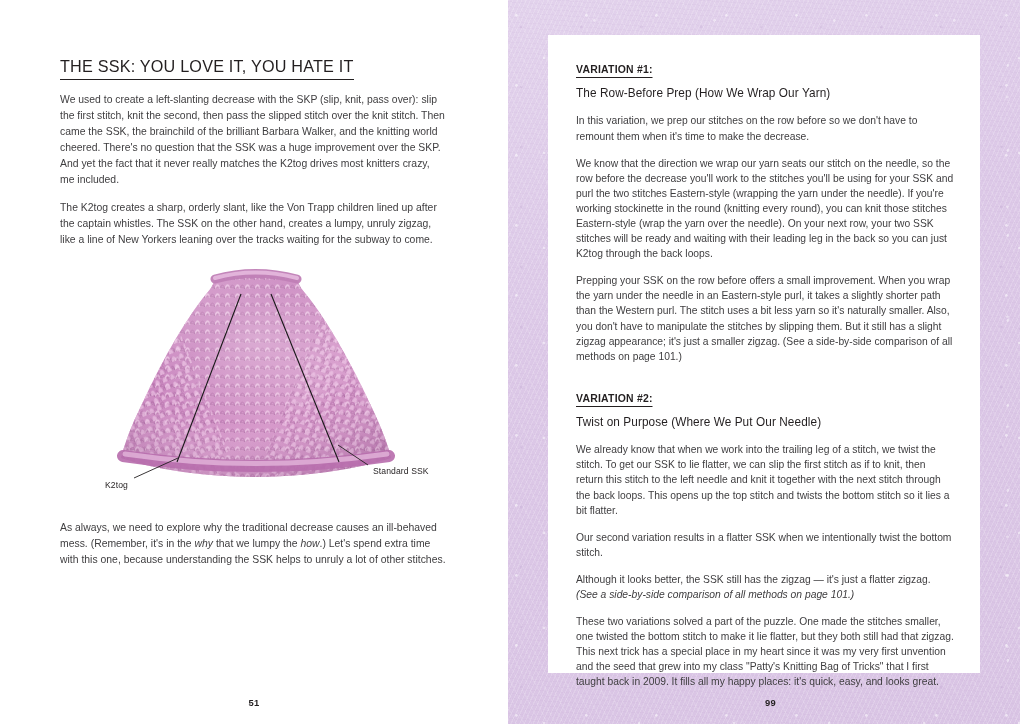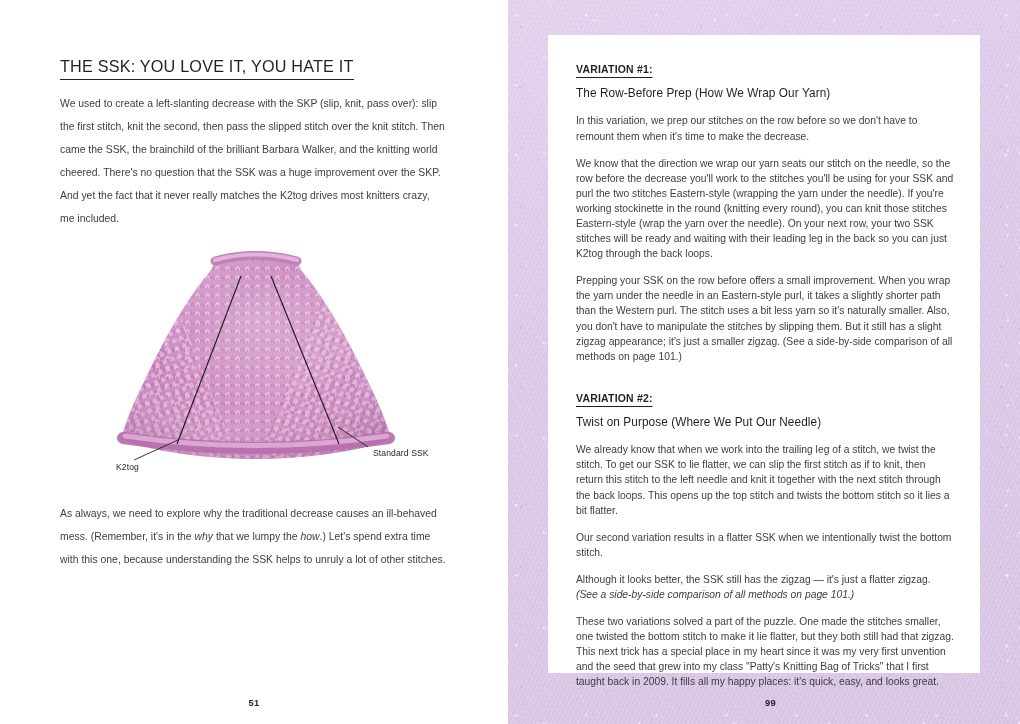--- a/index.html
+++ b/index.html
@@ -43,21 +43,21 @@
     color: #231f20;
     margin: 0 0 12px 0;
     padding-bottom: 3px;
     border-bottom: 1.2px solid #231f20;
     display: inline-block;
     line-height: 1.2;
   }
 
   p.body-text {
     font-size: 10.4px;
-    line-height: 23px;
+    line-height: 16px;
     color: #3e3d3f;
     margin: 0 0 12px 0;
     text-align: left;
     letter-spacing: 0.01px;
   }
   p.body-text em { font-style: italic; }
 
   
   .figure {
     position: relative;
@@ -80,21 +80,21 @@
     height: 215px;
   }
   .fig-label {
     position: absolute;
     font-size: 8.6px;
     color: #231f20;
     font-family: "Liberation Sans", sans-serif;
     letter-spacing: 0.1px;
     white-space: nowrap;
   }
-  .fig-label.k2tog { left: 56px; top: 218px; }
+  .fig-label.k2tog { left: 45px; top: 218px; }
   .fig-label.sssk  { left: 313px; top: 204px; }
 
   
   .page-right {
     position: relative;
     width: 512px;
     height: 724px;
     flex: 0 0 512px;
     background: #ddc9e8;
     overflow: hidden;
@@ -187,20 +187,21 @@
 <body>
 
 <div class="spread">
 
   <div class="page-left">
     <div class="left-content">
 
       <h1 class="chapter-title">THE SSK: YOU LOVE IT, YOU HATE IT</h1>
 
       <p class="body-text">We used to create a left-slanting decrease with the SKP (slip, knit, pass over): slip the first stitch, knit the second, then pass the slipped stitch over the knit stitch. Then came the SSK, the brainchild of the brilliant Barbara Walker, and the knitting world cheered. There's no question that the SSK was a huge improvement over the SKP. And yet the fact that it never really matches the K2tog drives most knitters crazy, me included.</p>
+      <p class="body-text">The K2tog creates a sharp, orderly slant, like the Von Trapp children lined up after the captain whistles. The SSK on the other hand, creates a lumpy, unruly zigzag, like a line of New Yorkers leaning over the tracks waiting for the subway to come.</p>
 
       
       <div class="figure">
         <div class="swatch-wrap">
           <svg class="swatch" viewBox="0 0 300 215">
             <defs>
               <linearGradient id="yarnGrad" x1="0" y1="0" x2="1" y2="1">
                 <stop offset="0%" stop-color="#d9a4cf"></stop>
                 <stop offset="35%" stop-color="#c882bd"></stop>
                 <stop offset="65%" stop-color="#d596c9"></stop>

